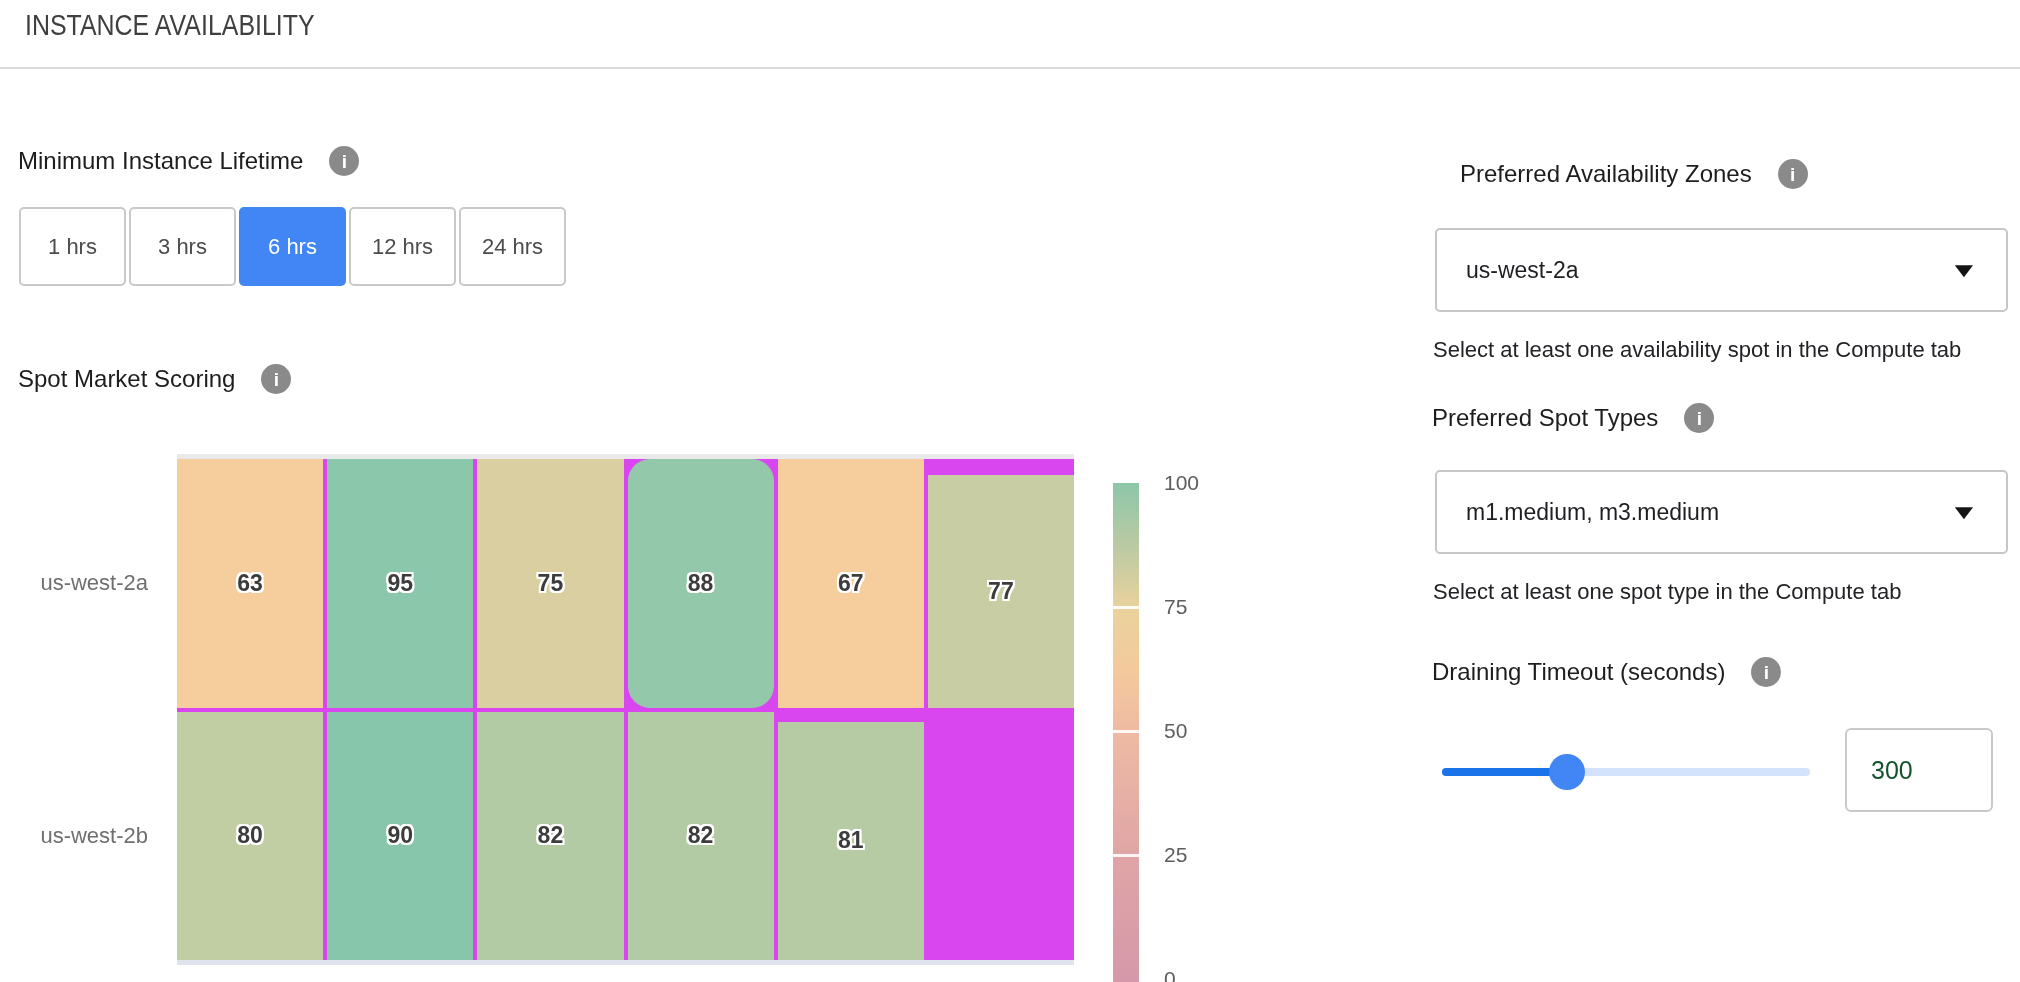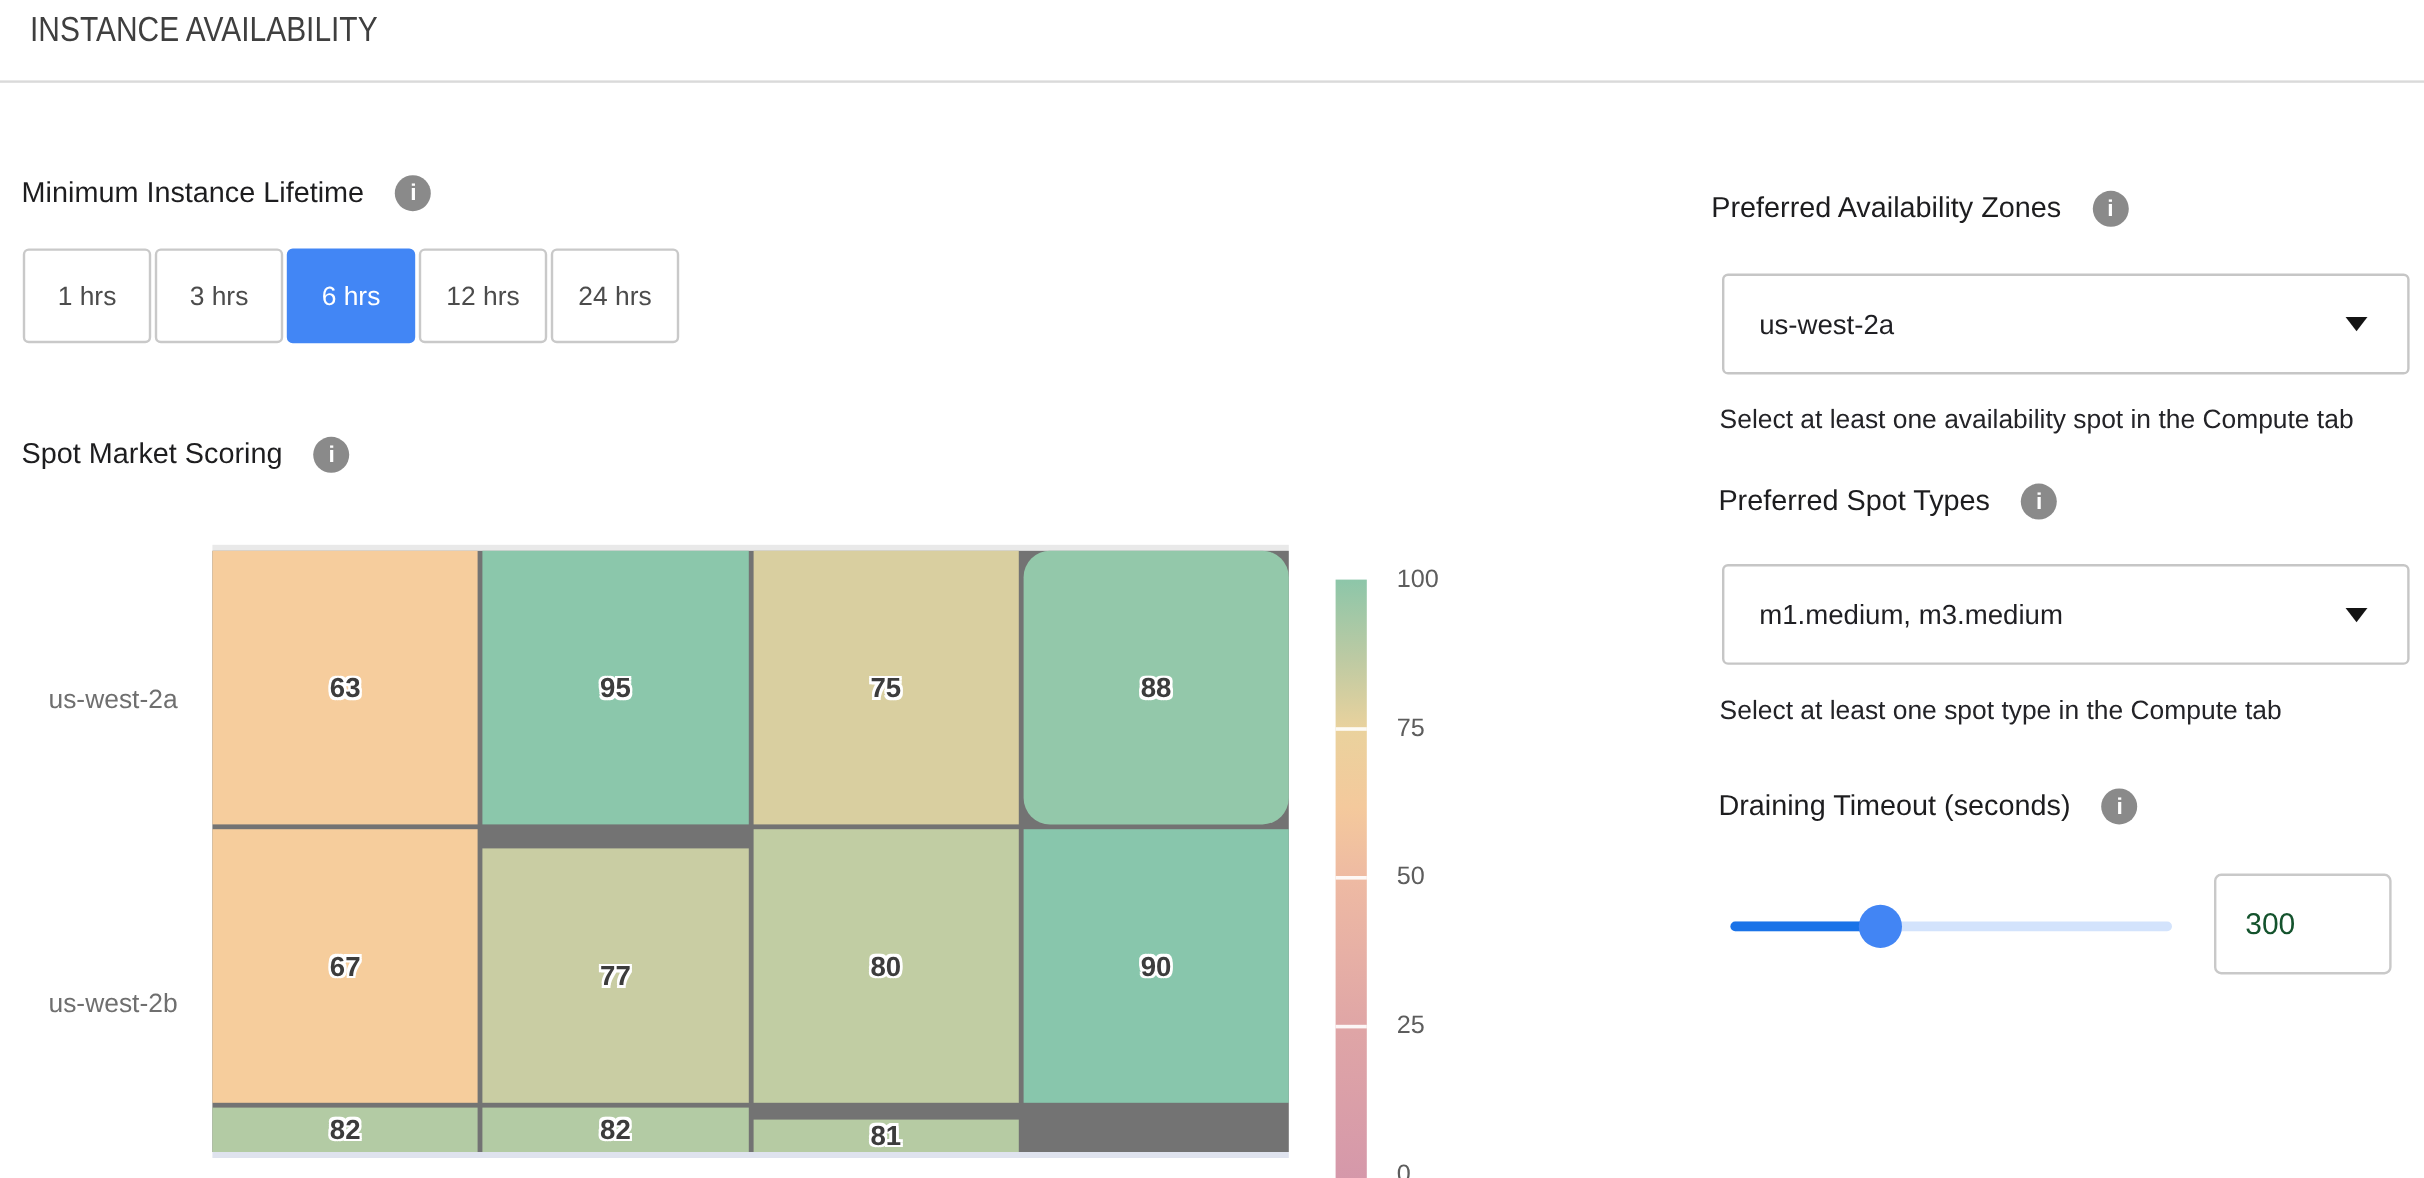--- a/index.html
+++ b/index.html
@@ -34,22 +34,22 @@
   .hm-rowlabel{
     position:absolute;left:0;width:148px;text-align:right;font-size:22px;
     color:#6f6f6f;line-height:26px;
   }
   .hm-plot{position:absolute;left:177px;top:454px;width:897px;height:511px;background:#ffffff;}
   .hm-strip{position:absolute;left:0;width:100%;height:5px;}
   .hm-strip.top{top:0;background:#e9e9e9;}
   .hm-strip.bottom{bottom:0;background:#dfe3ee;}
   .hm-grid{
     position:absolute;left:0;top:5px;width:100%;height:501px;
-    display:grid;grid-template-columns:repeat(4,1fr);grid-template-rows:1fr 1fr;gap:4px;
-    background:#737373;
+    display:grid;grid-template-columns:repeat(6,1fr);grid-template-rows:1fr 1fr;gap:4px;
+    background:#d946ef;
   }
   .hm-cell{
     display:flex;align-items:center;justify-content:center;
     font-size:23px;font-weight:bold;color:#3c3c3c;
     text-shadow:-2px -2px 0 #fff,2px -2px 0 #fff,-2px 2px 0 #fff,2px 2px 0 #fff,
                  0 -2px 0 #fff,0 2px 0 #fff,-2px 0 0 #fff,2px 0 0 #fff;
   }
   .cbar{position:absolute;left:1113px;top:483px;width:26px;height:500px;}
   .cbar-grad{position:absolute;inset:0;}
   .cbar-tick{position:absolute;left:0;width:100%;height:3px;background:rgba(255,255,255,0.9);}
@@ -135,21 +135,21 @@
   <div class="cbar-tick" style="top:123px;"></div>
   <div class="cbar-tick" style="top:247px;"></div>
   <div class="cbar-tick" style="top:371px;"></div>
 </div>
 <div class="cbar-label" style="top:471px;">100</div>
 <div class="cbar-label" style="top:595px;">75</div>
 <div class="cbar-label" style="top:719px;">50</div>
 <div class="cbar-label" style="top:843px;">25</div>
 <div class="cbar-label" style="top:967px;">0</div>
 
-<div class="label-row" style="left:1426px;top:159px;text-align:right;">
+<div class="label-row" style="left:1460px;top:159px;text-align:right;">
   <span class="lbl">Preferred Availability Zones</span>
   <span class="info-icon">
       <span class="info-glyph">i</span>
     </span>
 </div>
 <div class="dropdown" style="top:228px;">
   <span>us-west-2a</span>
   <span class="dd-caret">▼</span>
 </div>
 <div class="helper" style="top:337px;">Select at least one availability spot in the Compute tab</div>

